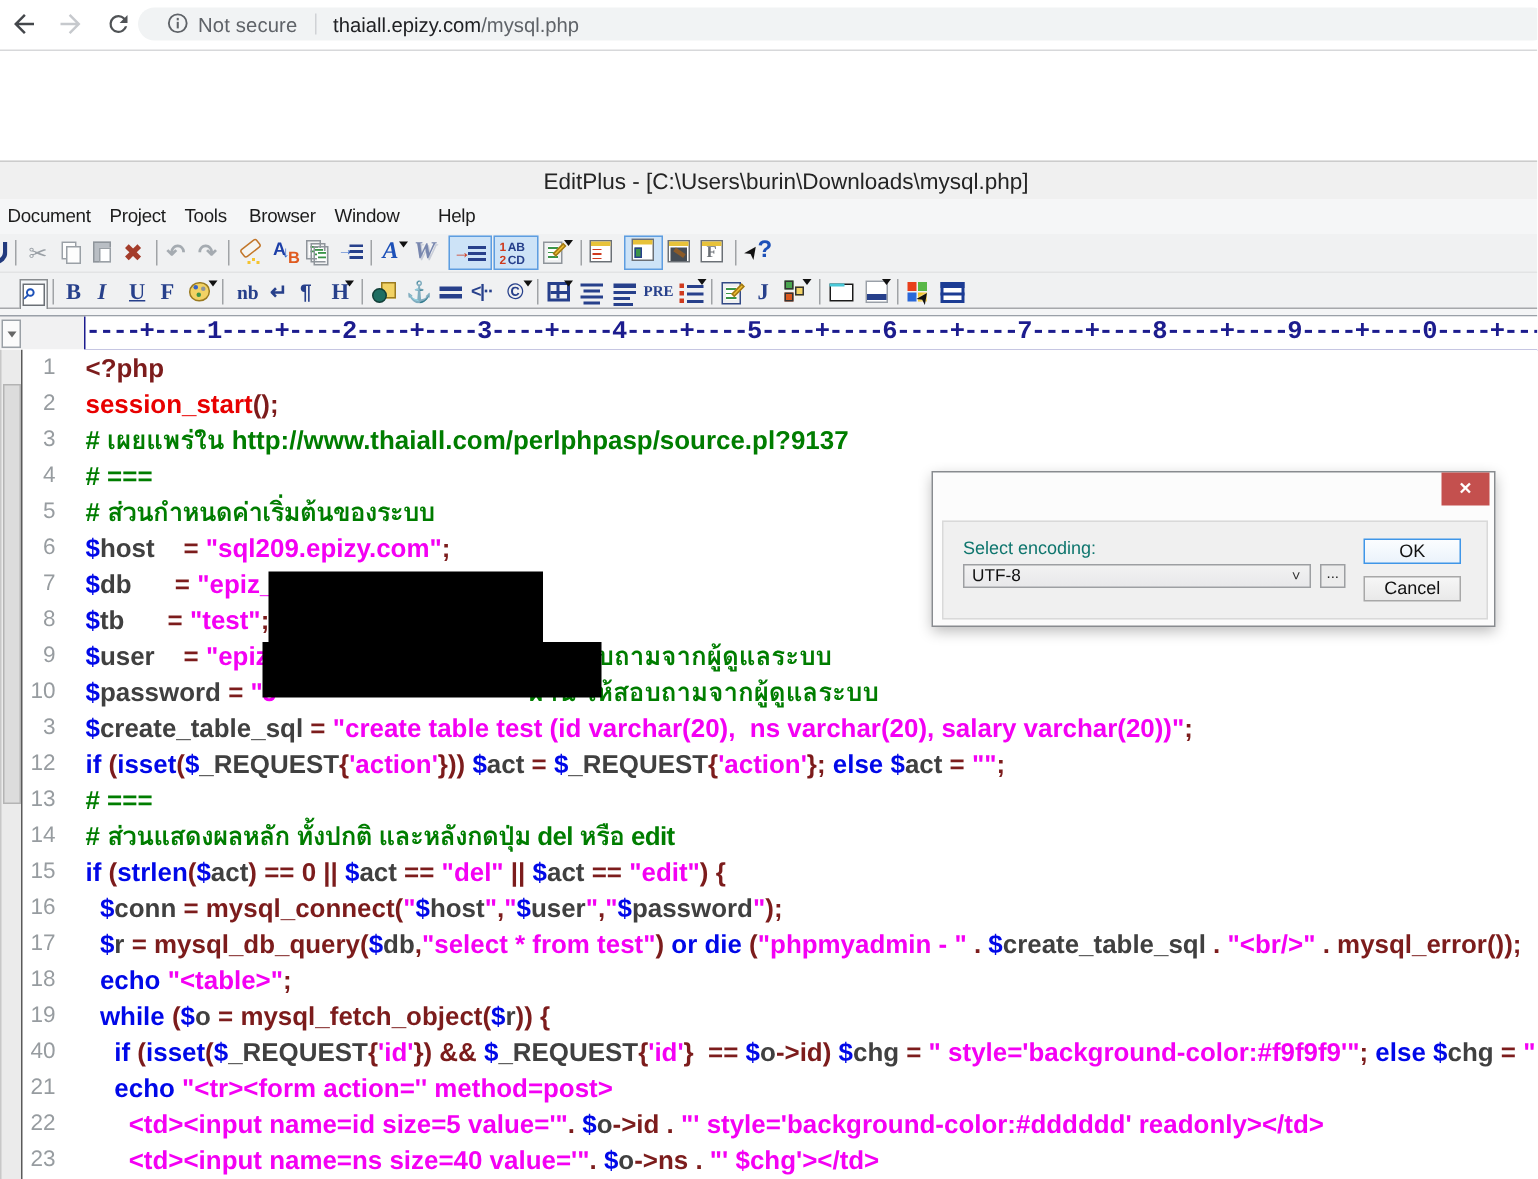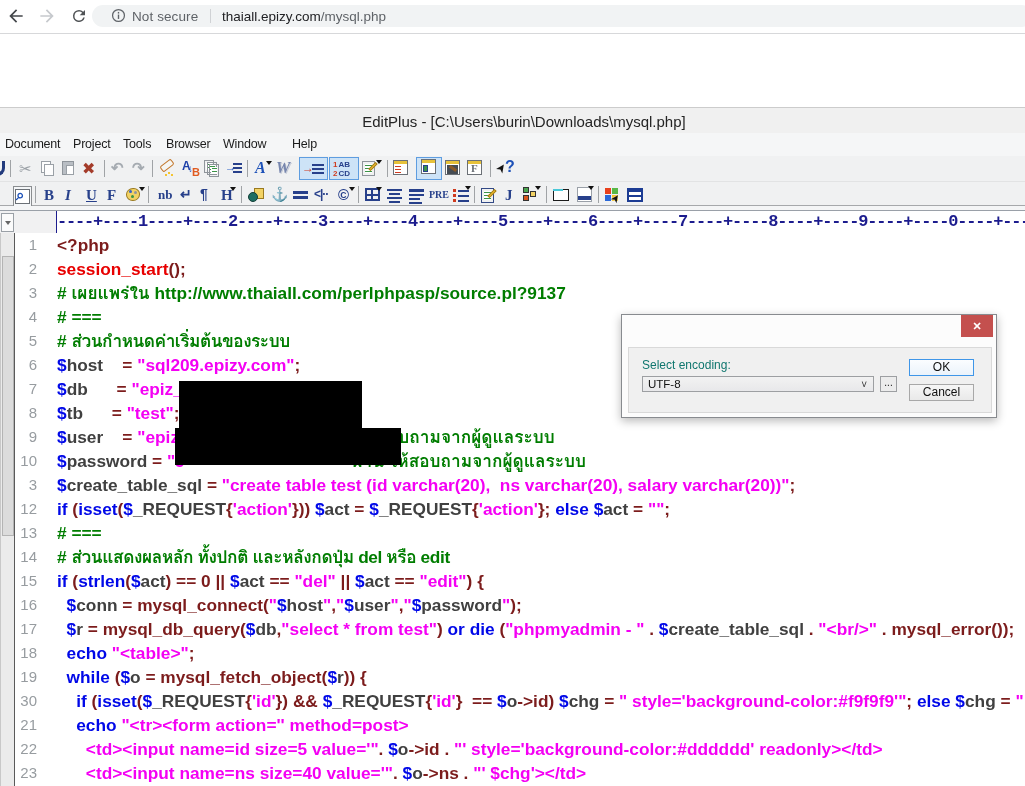--- a/index.html
+++ b/index.html
@@ -457,21 +457,21 @@
           <div class="cl">10</div>
           <div class="cl">3</div>
           <div class="cl">12</div>
           <div class="cl">13</div>
           <div class="cl">14</div>
           <div class="cl">15</div>
           <div class="cl">16</div>
           <div class="cl">17</div>
           <div class="cl">18</div>
           <div class="cl">19</div>
-          <div class="cl">30</div>
+          <div class="cl">40</div>
           <div class="cl">21</div>
           <div class="cl">22</div>
           <div class="cl">23</div>
         </div>
       <div id="code"><div class="cl"><i class="m">&lt;?php</i></div><div class="cl"><i class="r">session_start</i><i class="m">();</i></div><div class="cl"><i class="c"># เผยแพร่ใน http://www.thaiall.com/perlphpasp/source.pl?9137</i></div><div class="cl"><i class="c"># ===</i></div><div class="cl"><i class="c"># </i><i class="c" style="letter-spacing:-0.5px">ส่วนกำหนดค่าเริ่มต้นของระบบ</i></div><div class="cl"><i class="d">$</i><i class="v">host</i><i class="m">    = </i><i class="s">"sql209.epizy.com"</i><i class="m">;</i></div><div class="cl"><i class="d">$</i><i class="v">db</i><i class="m">      = </i><i class="s">"epiz_</i></div><div class="cl"><i class="d">$</i><i class="v">tb</i><i class="m">      = </i><i class="s">"test"</i><i class="m">;</i></div><div class="cl"><i class="d">$</i><i class="v">user</i><i class="m">    = </i><i class="s">"epiz</i><i class="gp" style="width:162px"></i><i class="c">ช้ ให้สอบถามจากผู้ดูแลระบบ</i></div><div class="cl"><i class="d">$</i><i class="v">password</i><i class="m"> = </i><i class="s">"J</i><i class="gp" style="width:167.6px"></i><i class="c">ผ่าน ให้สอบถามจากผู้ดูแลระบบ</i></div><div class="cl"><i class="d">$</i><i class="v">create_table_sql</i><i class="m"> = </i><i class="s">"create table test (id varchar(20),  ns varchar(20), salary varchar(20))"</i><i class="m">;</i></div><div class="cl"><i class="k">if</i><i class="m"> (</i><i class="k">isset</i><i class="m">(</i><i class="d">$</i><i class="v">_REQUEST</i><i class="m">{</i><i class="s">'action'</i><i class="m">})) </i><i class="d">$</i><i class="v">act</i><i class="m"> = </i><i class="d">$</i><i class="v">_REQUEST</i><i class="m">{</i><i class="s">'action'</i><i class="m">}; </i><i class="k">else</i><i class="m"> </i><i class="d">$</i><i class="v">act</i><i class="m"> = </i><i class="s">""</i><i class="m">;</i></div><div class="cl"><i class="c"># ===</i></div><div class="cl"><i class="c"># </i><i class="c" style="letter-spacing:-0.4px">ส่วนแสดงผลหลัก ทั้งปกติ และหลังกดปุ่ม del หรือ edit</i></div><div class="cl"><i class="k">if</i><i class="m"> (</i><i class="k">strlen</i><i class="m">(</i><i class="d">$</i><i class="v">act</i><i class="m">) == 0 || </i><i class="d">$</i><i class="v">act</i><i class="m"> == </i><i class="s">"del"</i><i class="m"> || </i><i class="d">$</i><i class="v">act</i><i class="m"> == </i><i class="s">"edit"</i><i class="m">) {</i></div><div class="cl"><i class="m">  </i><i class="d">$</i><i class="v">conn</i><i class="m"> = mysql_connect(</i><i class="s">"</i><i class="d">$</i><i class="v">host</i><i class="s">"</i><i class="m">,</i><i class="s">"</i><i class="d">$</i><i class="v">user</i><i class="s">"</i><i class="m">,</i><i class="s">"</i><i class="d">$</i><i class="v">password</i><i class="s">"</i><i class="m">);</i></div><div class="cl"><i class="m">  </i><i class="d">$</i><i class="v">r</i><i class="m"> = mysql_db_query(</i><i class="d">$</i><i class="v">db</i><i class="m">,</i><i class="s">"select * from test"</i><i class="m">) </i><i class="k">or</i><i class="m"> </i><i class="k">die</i><i class="m"> (</i><i class="s">"phpmyadmin - "</i><i class="m"> . </i><i class="d">$</i><i class="v">create_table_sql</i><i class="m"> . </i><i class="s">"&lt;br/&gt;"</i><i class="m"> . mysql_error());</i></div><div class="cl"><i class="m">  </i><i class="k">echo</i><i class="m"> </i><i class="s">"&lt;table&gt;"</i><i class="m">;</i></div><div class="cl"><i class="m">  </i><i class="k">while</i><i class="m"> (</i><i class="d">$</i><i class="v">o</i><i class="m"> = mysql_fetch_object(</i><i class="d">$</i><i class="v">r</i><i class="m">)) {</i></div><div class="cl"><i class="m">    </i><i class="k">if</i><i class="m"> (</i><i class="k">isset</i><i class="m">(</i><i class="d">$</i><i class="v">_REQUEST</i><i class="m">{</i><i class="s">'id'</i><i class="m">}) &amp;&amp; </i><i class="d">$</i><i class="v">_REQUEST</i><i class="m">{</i><i class="s">'id'</i><i class="m">}  == </i><i class="d">$</i><i class="v">o</i><i class="m">-&gt;id) </i><i class="d">$</i><i class="v">chg</i><i class="m"> = </i><i class="s">" style='background-color:#f9f9f9'"</i><i class="m">; </i><i class="k">else</i><i class="m"> </i><i class="d">$</i><i class="v">chg</i><i class="m"> = </i><i class="s">" </i></div><div class="cl"><i class="m">    </i><i class="k">echo</i><i class="m"> </i><i class="s">"&lt;tr&gt;&lt;form action='' method=post&gt;</i></div><div class="cl"><i class="m">      </i><i class="s">&lt;td&gt;&lt;input name=id size=5 value='"</i><i class="m">. </i><i class="d">$</i><i class="v">o</i><i class="m">-&gt;id . </i><i class="s">"' style='background-color:#dddddd' readonly&gt;&lt;/td&gt;</i></div><div class="cl"><i class="m">      </i><i class="s">&lt;td&gt;&lt;input name=ns size=40 value='"</i><i class="m">. </i><i class="d">$</i><i class="v">o</i><i class="m">-&gt;ns . </i><i class="s">"' $chg'&gt;&lt;/td&gt;</i></div></div>
     </div>
   </div>
 
   <div class="blackbox" style="left:179px;top:381px;width:183px;height:47px"></div>
   <div class="blackbox" style="left:175px;top:428px;width:226px;height:37px"></div>

